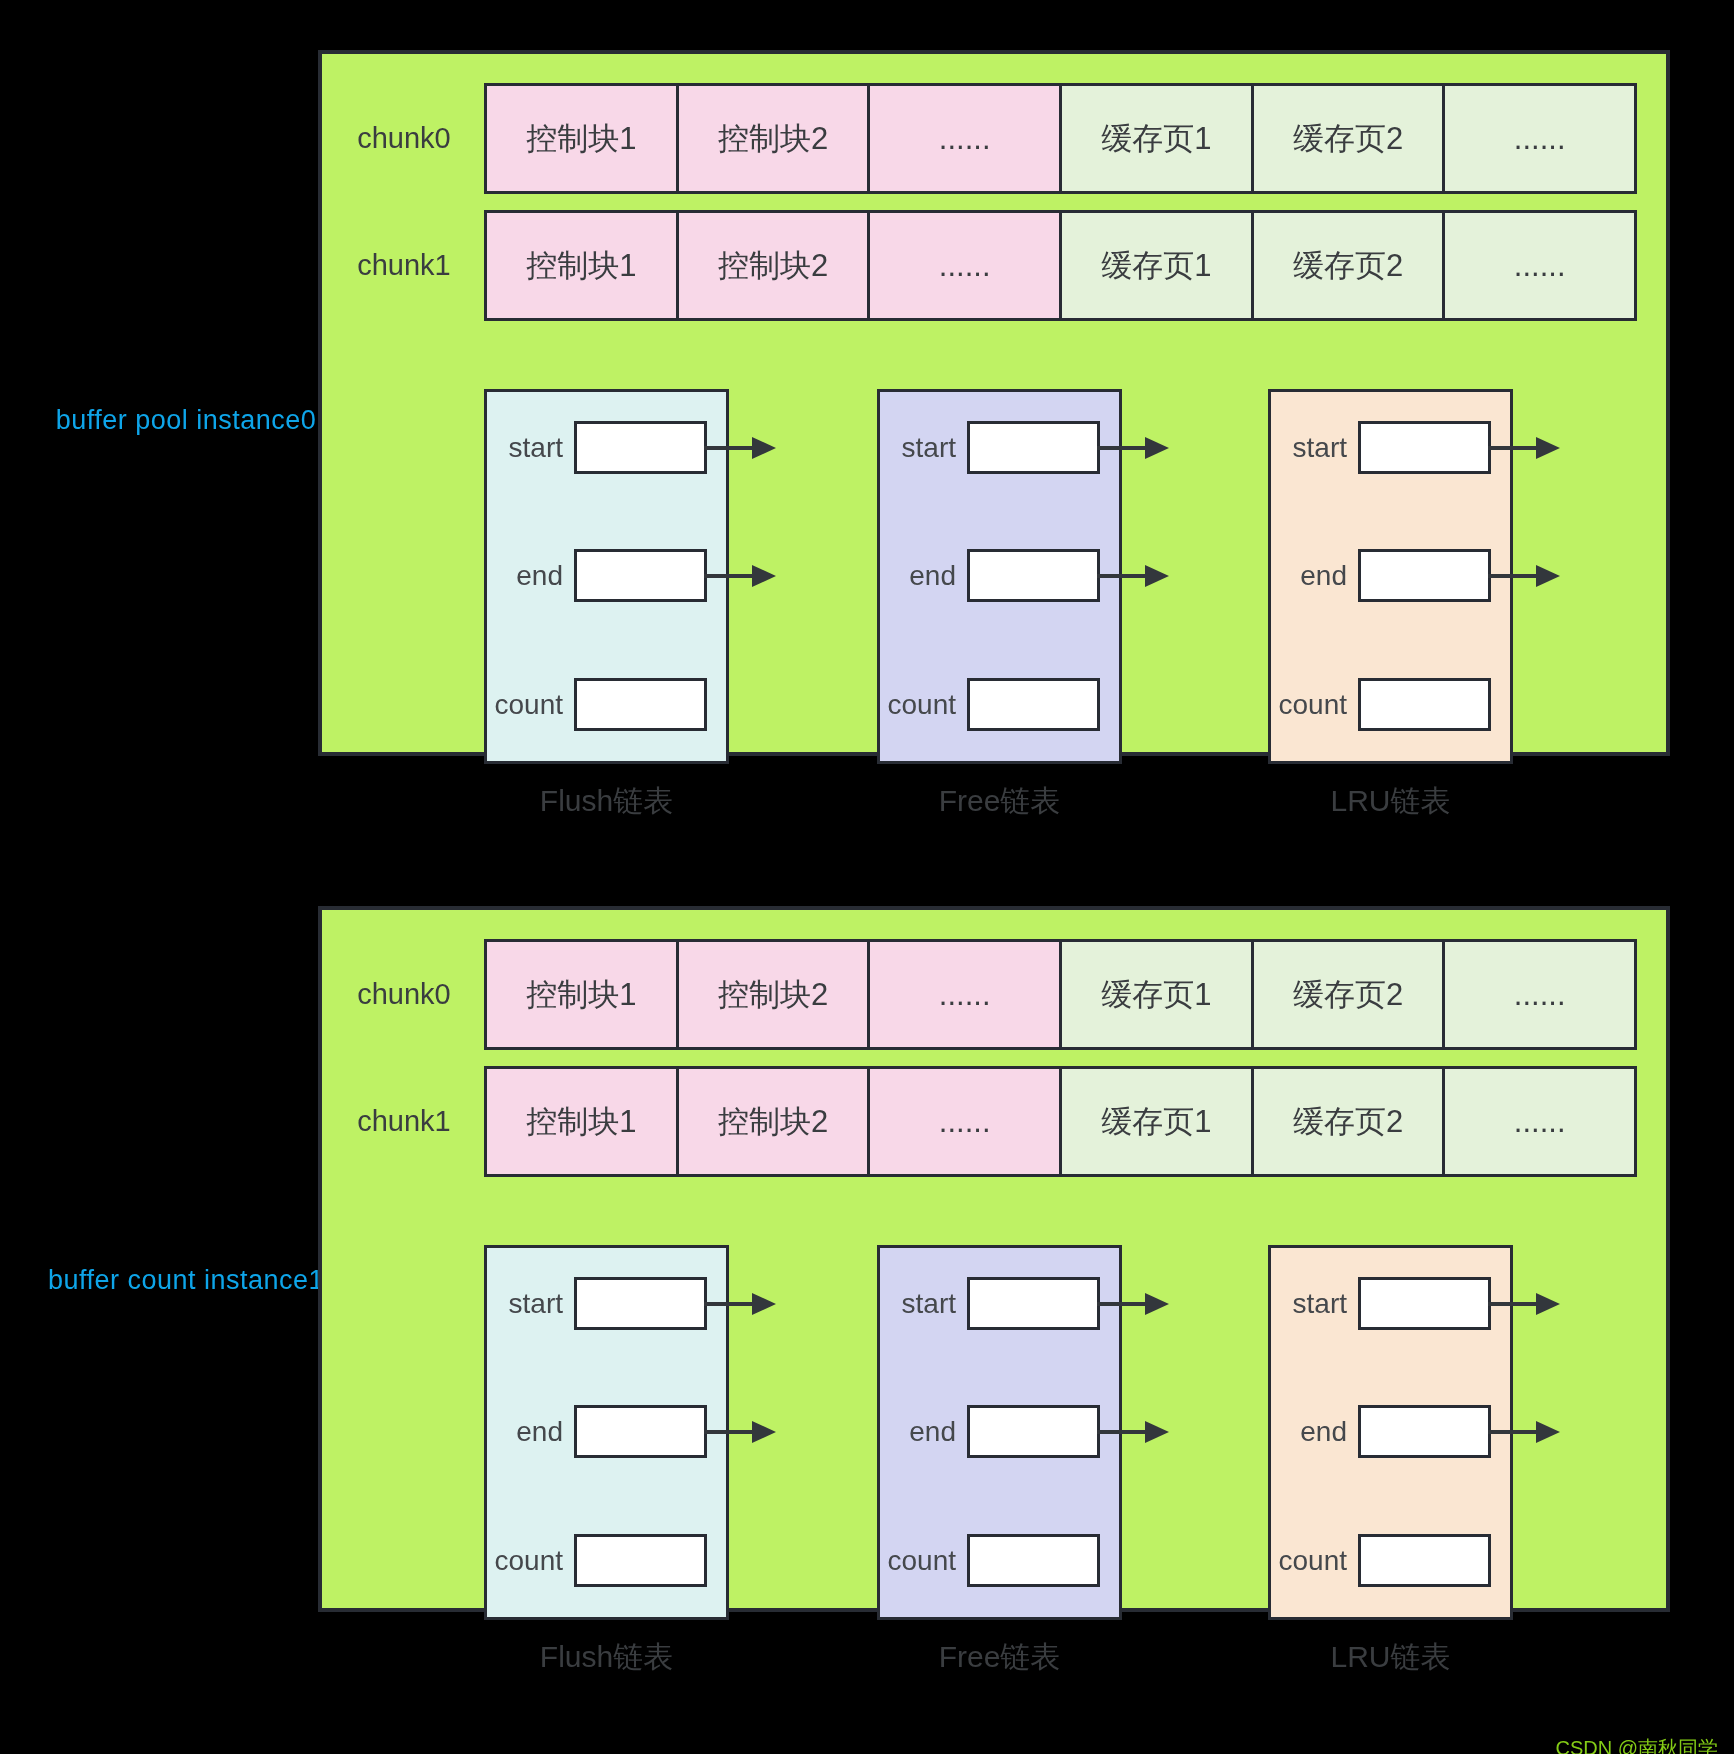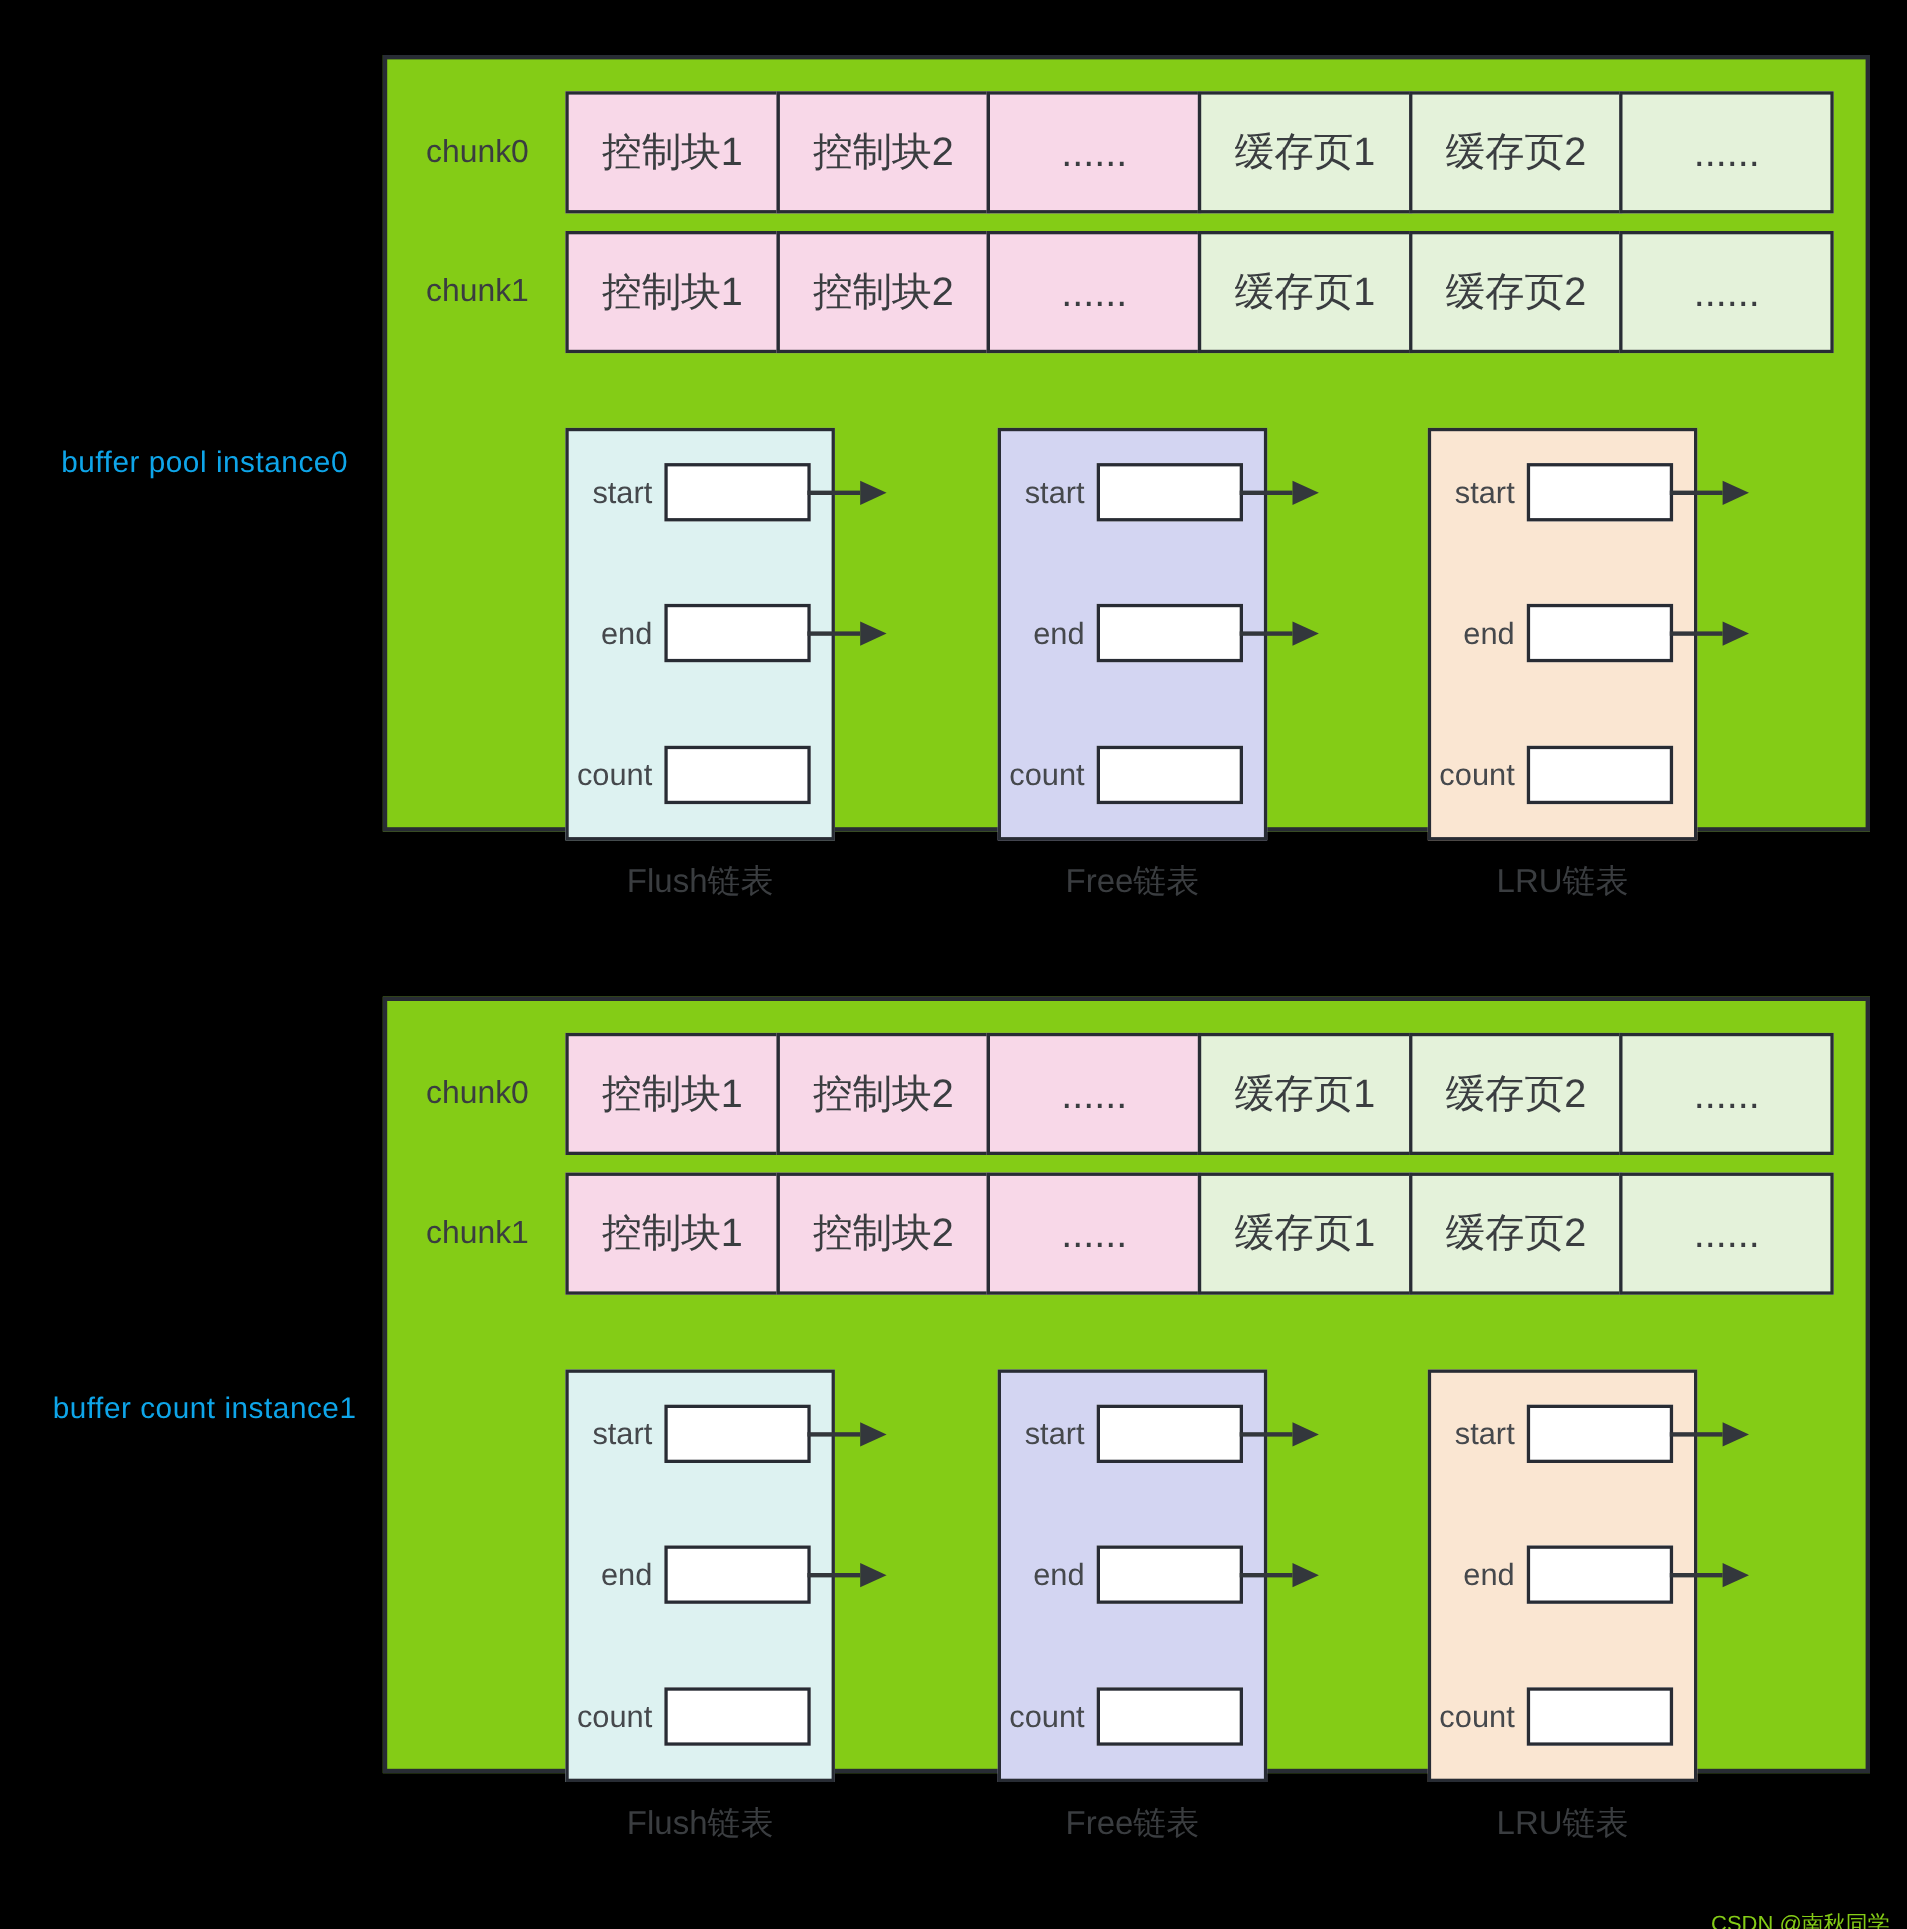--- a/index.html
+++ b/index.html
@@ -4,22 +4,22 @@
 <style>
   html,body{margin:0;padding:0;}
   body{
     position:relative;
     width:1734px;height:1754px;
     background:#000000;
     font-family:"Liberation Sans", sans-serif;
     overflow:hidden;
   }
   .panel{
-    position:absolute;left:348px;width:1352px;height:706px;
-    background:#84cc16;border:4px solid #282c34;box-sizing:border-box;
+    position:absolute;left:318px;width:1352px;height:706px;
+    background:#bef264;border:4px solid #282c34;box-sizing:border-box;
   }
   #panel-0{top:50px;}
   #panel-1{top:906px;}
 
   .instance-label{
     position:absolute;left:40px;width:292px;
     text-align:center;font-size:27px;color:#0ea5e9;letter-spacing:0.5px;
   }
   #instance-label-0{top:405px;}
   #instance-label-1{top:1265px;}
@@ -29,21 +29,21 @@
     text-align:center;font-size:29px;color:#3a3d40;
   }
   .chunk-row{
     position:absolute;left:162px;width:1153px;height:111px;display:flex;
   }
   .row-0{top:29px;}
   .row-1{top:156px;}
   .cell{
     flex:1 1 0;border:3px solid #282c34;box-sizing:border-box;
     display:flex;align-items:center;justify-content:center;
-    font-size:36px;color:#3a3d40;
+    font-size:31px;color:#3a3d40;
   }
   .cell + .cell{margin-left:-3px;}
   .cell.pink{background:#f8d8e8;}
   .cell.green{background:#e4f2da;}
 
   .list-box{
     position:absolute;top:335px;width:245px;height:375px;
     border:3px solid #282c34;box-sizing:border-box;
   }
   .list-box.flush{left:162px;background:#ddf2f1;}

